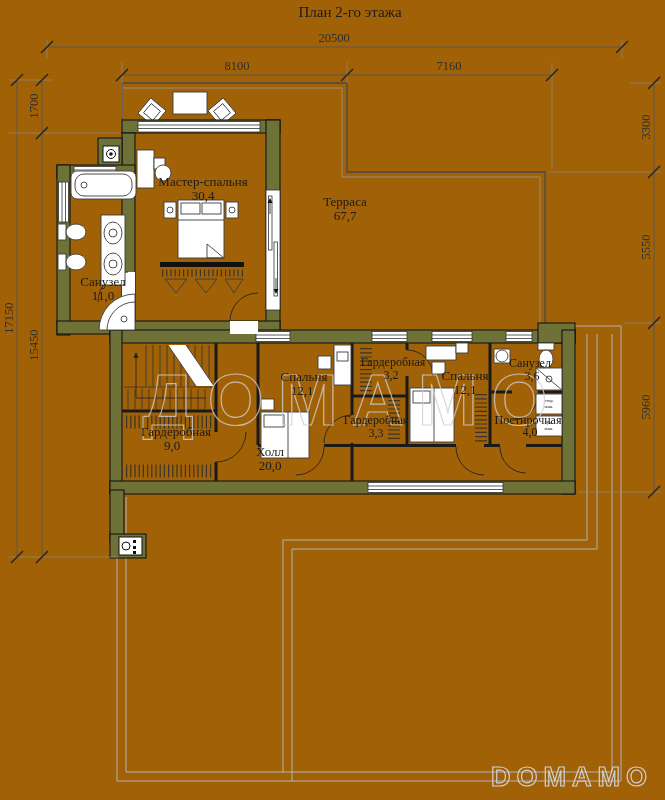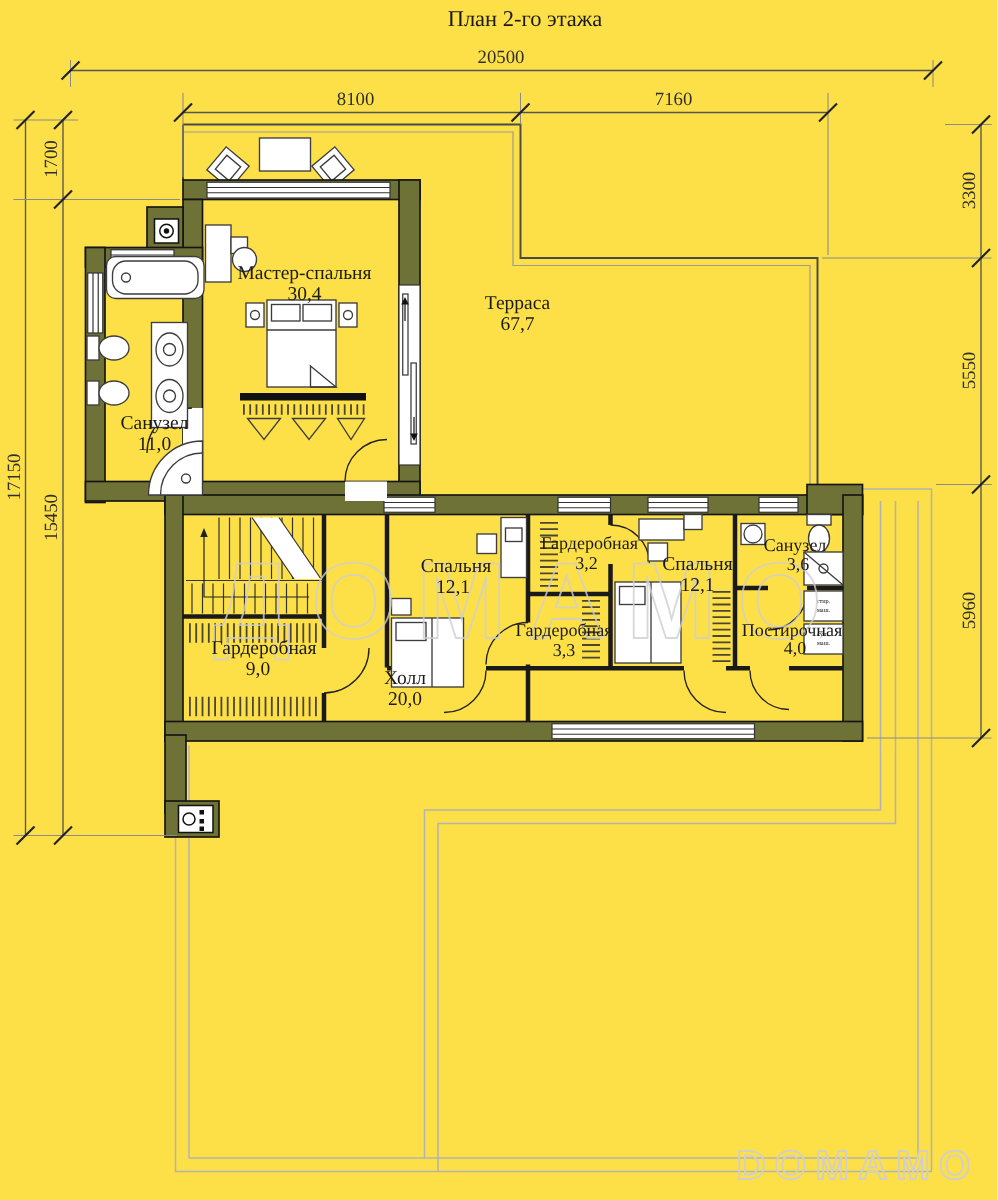--- a/index.html
+++ b/index.html
@@ -1,16 +1,16 @@
 <!DOCTYPE html>
 <html><head>
 <meta charset="utf-8">
 <style>
   html,body{margin:0;padding:0;background:#ffffff;}
-  #plan-wrap{position:relative;width:665px;height:800px;background:#fde047;overflow:hidden;
+  #plan-wrap{position:relative;width:665px;height:800px;background:#a16207;overflow:hidden;
              font-family:"Liberation Serif", serif;}
   svg{position:absolute;left:0;top:0;}
   text{fill:#1a1a1a;}
   .dimtxt{font-size:12.5px;fill:#2e2e2e;}
   .roomname{font-size:13px;}
   .roomname-sm{font-size:12px;}
   .title{font-size:15px;}
   .tiny{font-size:4.2px;}
   .wall{fill:#6e7237;stroke:#151515;stroke-width:1.1;}
   .thinwall{stroke:#1a1a1a;stroke-width:3;fill:none;}

